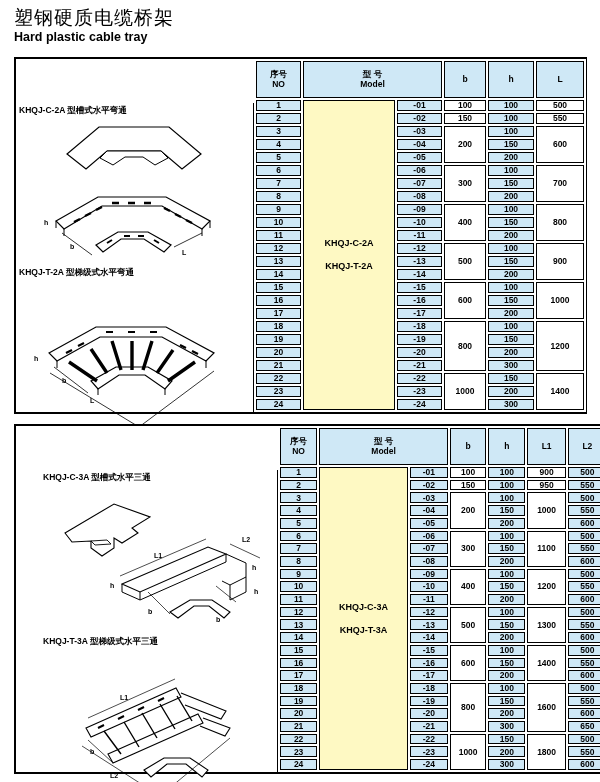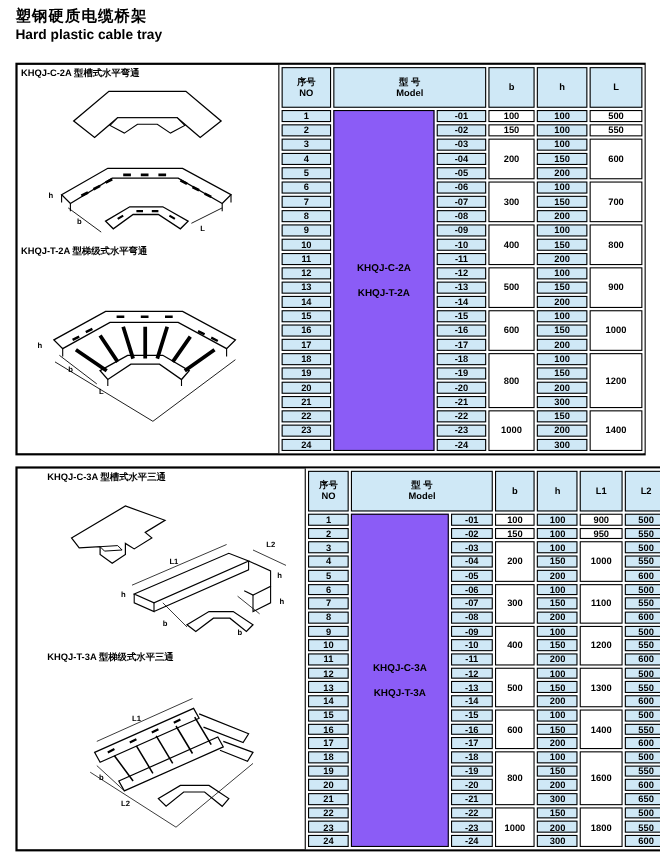--- a/index.html
+++ b/index.html
@@ -3,32 +3,32 @@
 <meta charset="utf-8">
 <style>
   html,body{margin:0;padding:0;}
   body{
     width:600px;height:782px;position:relative;overflow:hidden;
     background:#fff;color:#000;
     font-family:"Liberation Sans","DejaVu Sans",sans-serif;
     -webkit-font-smoothing:antialiased;
   }
   .page-title{position:absolute;left:14px;top:6px;line-height:1.25;}
-  .page-title .zh{font-size:14px;font-weight:bold;letter-spacing:1px;}
+  .page-title .zh{font-size:19px;font-weight:normal;letter-spacing:1px;}
   .page-title .en{font-size:12.5px;font-weight:bold;}
 
   .block{
     position:absolute;left:14px;width:569px;
     border:2.5px solid #000;background:#fff;
     display:flex;flex-direction:row;
   }
   #block1{top:57px;height:353px;}
   #block2{top:424px;height:346px;padding-left:24px;}
 
-  .panel{position:relative;flex:0 0 237px;width:237px;border-right:1px solid #000;}
+  .panel{position:relative;flex:0 0 237px;width:237px;border-right:1px solid #000;margin-top:44px;}
   .plabel{
     position:absolute;left:3px;font-size:8.5px;font-weight:bold;
     white-space:nowrap;z-index:3;
   }
   .drawing{position:absolute;}
   .drawing svg{display:block;overflow:visible;}
   .dim{
     position:absolute;font-size:7px;font-weight:bold;line-height:1;
     z-index:2;
   }
@@ -40,21 +40,21 @@
   }
   .grid th,.grid td{
     border:1.5px solid #000;box-sizing:border-box;
     text-align:center;vertical-align:middle;
     font-weight:bold;padding:0;overflow:hidden;
   }
   .grid thead th{height:37px;background:var(--blue);font-size:8.5px;line-height:1.15;}
   .grid td{font-size:8.5px;height:9px;line-height:1;}
   .blue{background:var(--blue);}
   .white{background:#fff;}
-  .model-cell{vertical-align:middle;background:#8b5cf6;}
+  .model-cell{vertical-align:middle;background:#fef9c3;}
   .model-cell div{font-size:9px;font-weight:bold;}
   .model-cell div + div{margin-top:14px;}
 </style>
 </head>
 <body>
 
 <div class="page-title">
   <div class="zh">塑钢硬质电缆桥架</div>
   <div class="en">Hard plastic cable tray</div>
 </div>

